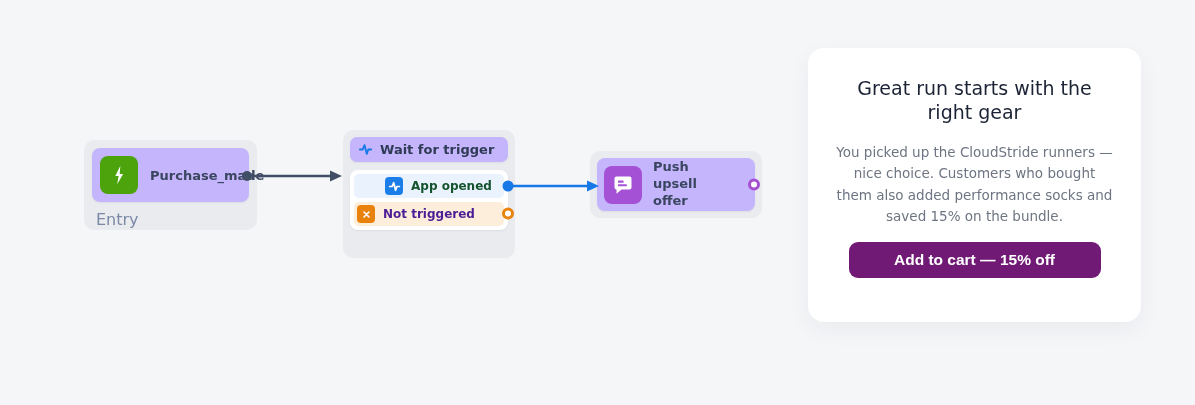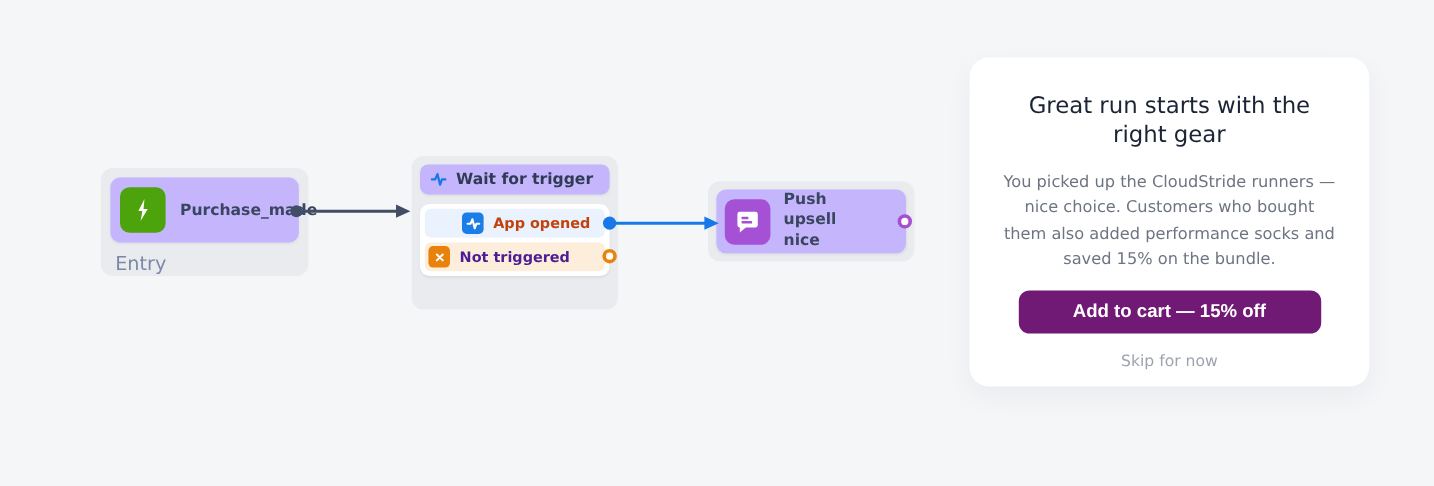--- a/index.html
+++ b/index.html
@@ -54,21 +54,21 @@
     padding:4px;
     display:flex; flex-direction:column; gap:4px;
   }
   .branch {
     height:24px;
     border-radius:5px;
     display:flex; align-items:center; gap:8px;
     padding:0 6px 0 3px;
     font-size:12px; font-weight:600;
   }
-  .branch-blue { background:#eaf2fd; color:#c2410c;padding-left:31px; }
+  .branch-blue { background:#eaf2fd; color:#14532d;padding-left:31px; }
   .branch-orange { background:#fdeedb; color:#4c1d95; }
   .chip {
     width:18px; height:18px; border-radius:4px;
     display:flex; align-items:center; justify-content:center;
     flex:0 0 auto;
   }
   .chip-blue { background:#1b7de8; color:#fff; }
   .chip-orange { background:#e8820c; }
   
   .node-action { left:590px; top:151px; width:172px; height:67px; }
@@ -171,21 +171,21 @@
 
   <div class="node node-action">
     <div class="white-card">
       <div class="icon-badge badge-purple">
         <svg width="24" height="24" viewBox="0 0 24 24">
           <path fill="#ffffff" d="M5.5 3.5h13a2 2 0 0 1 2 2v9a2 2 0 0 1-2 2h-8l-5 4.3v-4.3h0a2 2 0 0 1-2-2v-9a2 2 0 0 1 2-2z"></path>
           <rect x="7" y="7.6" width="5.6" height="2.1" rx="0.5" fill="#a551d6"></rect>
           <rect x="7" y="11.2" width="8.8" height="2.1" rx="0.5" fill="#a551d6"></rect>
         </svg>
       </div>
-      <div class="node-title">Push upsell nice</div>
+      <div class="node-title">Push upsell offer</div>
     </div>
   </div>
 
   <svg class="overlay">
     <g>
       <circle cx="247" cy="176" r="5" fill="#414e66"></circle>
       <line x1="250" y1="176" x2="331" y2="176" stroke="#414e66" stroke-width="2.5"></line>
       <polygon points="330,170.5 342,176 330,181.5" fill="#414e66"></polygon>
     </g>
     <g>
@@ -195,14 +195,13 @@
     </g>
     <circle cx="508" cy="213.5" r="4.5" fill="#ffffff" stroke="#e8830c" stroke-width="3"></circle>
     <circle cx="754" cy="184.5" r="4.5" fill="#ffffff" stroke="#a64fd0" stroke-width="3"></circle>
   </svg>
 </div>
 
 <div class="panel">
   <div class="panel-title">Great run starts with the right gear</div>
   <div class="panel-body">You picked up the CloudStride runners — nice choice. Customers who bought them also added performance socks and saved 15% on the bundle.</div>
   <button class="cta-button">Add to cart — 15% off</button>
-  <div class="skip-link">Skip for now</div>
 </div>
 
 </body></html>

